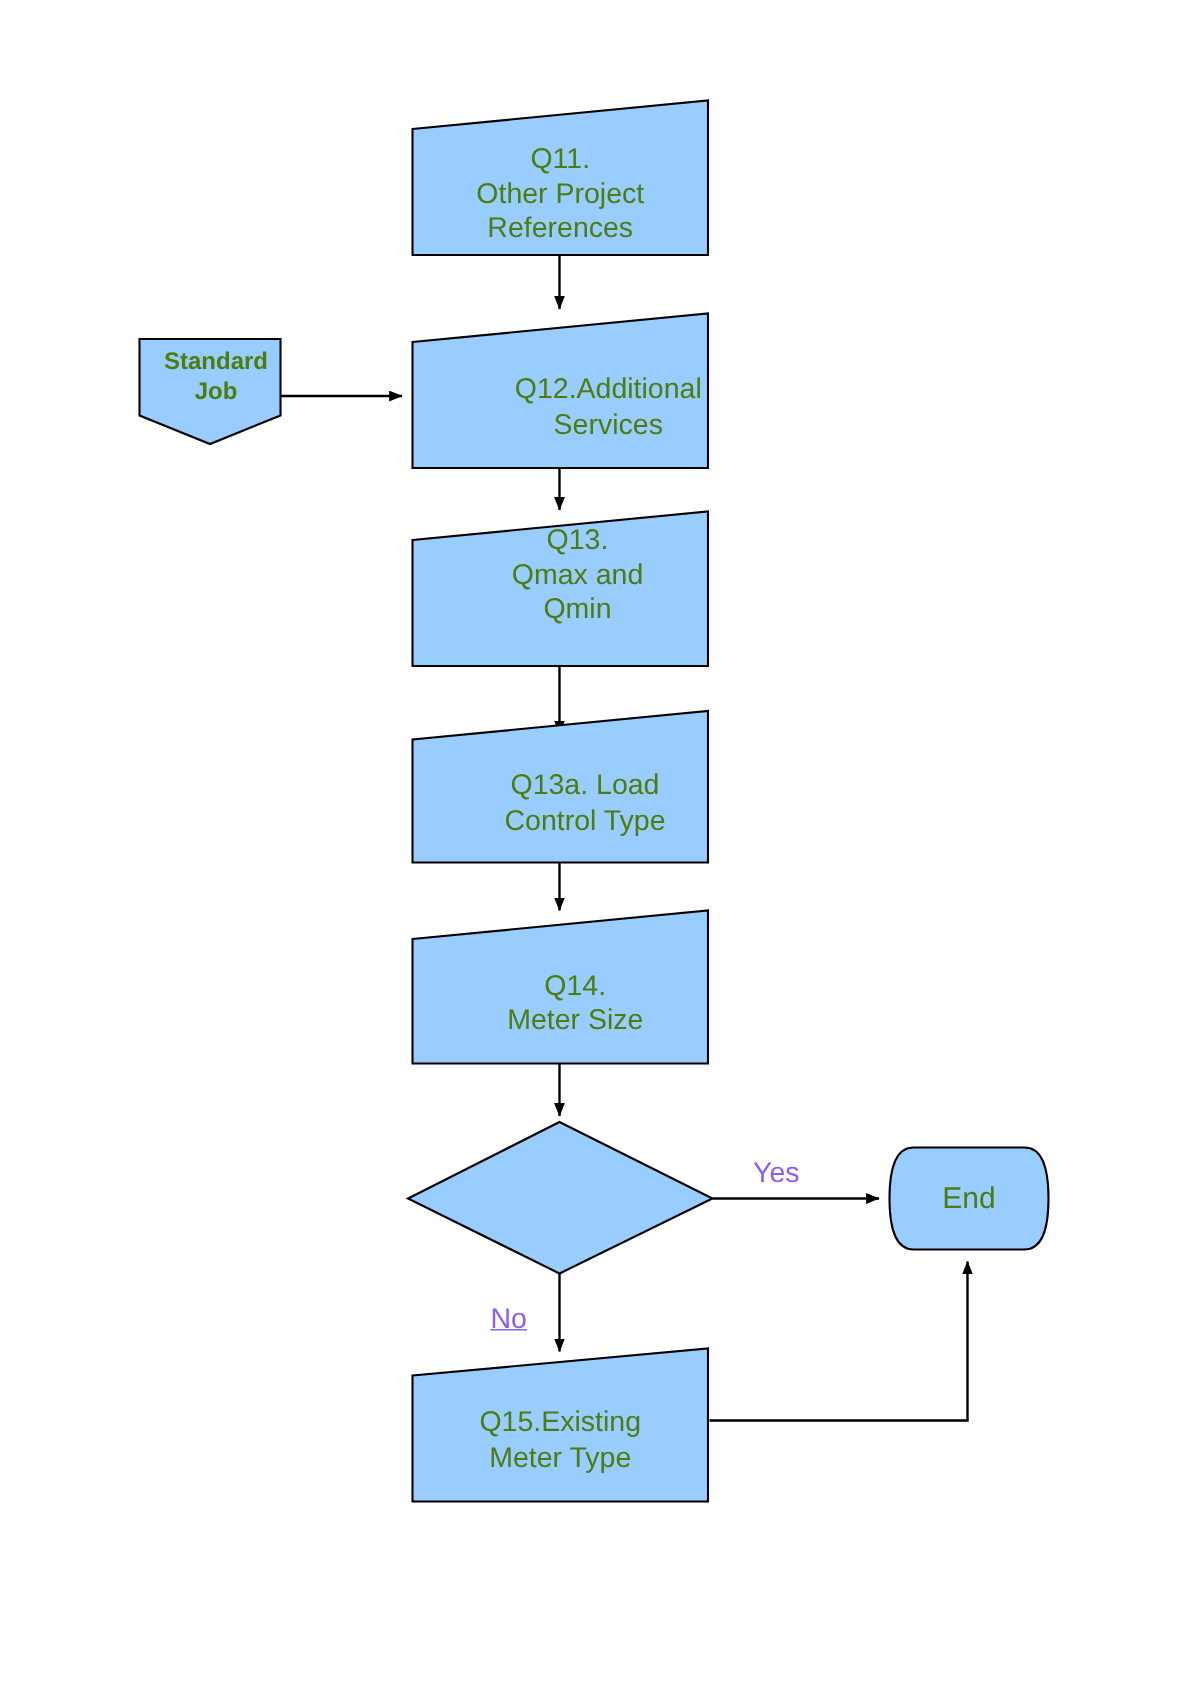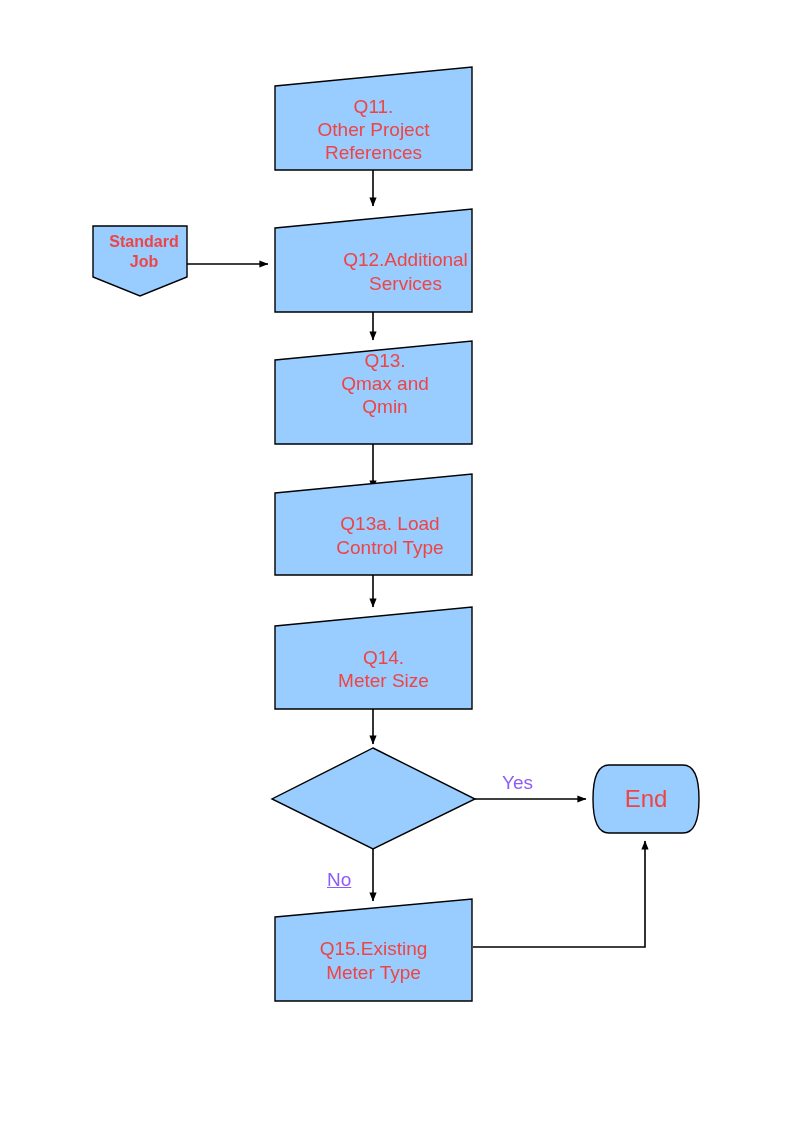--- a/index.html
+++ b/index.html
@@ -22,38 +22,38 @@
   #flow-svg {
     position: absolute;
     left: 0;
     top: 0;
     width: 794px;
     height: 1123px;
   }
   .node-label {
     position: absolute;
     text-align: center;
-    color: #ef4444;
+    color: #4d7c0f;
     line-height: 1.22;
     white-space: pre;
     pointer-events: none;
     font-family: "Liberation Sans", sans-serif;
   }
   .lbl-box {
     font-size: 19px;
   }
   .lbl-small {
     font-size: 16px;
   }
   .lbl-decision {
     font-size: 12px;
     line-height: 1.25;
   }
   .lbl-end {
-    font-size: 24px;
+    font-size: 20px;
     border-radius: 30px;
   }
   .edge-label {
     position: absolute;
     color: #8b5cf6;
     font-size: 19px;
     white-space: pre;
     pointer-events: none;
     font-family: "Liberation Sans", sans-serif;
   }

